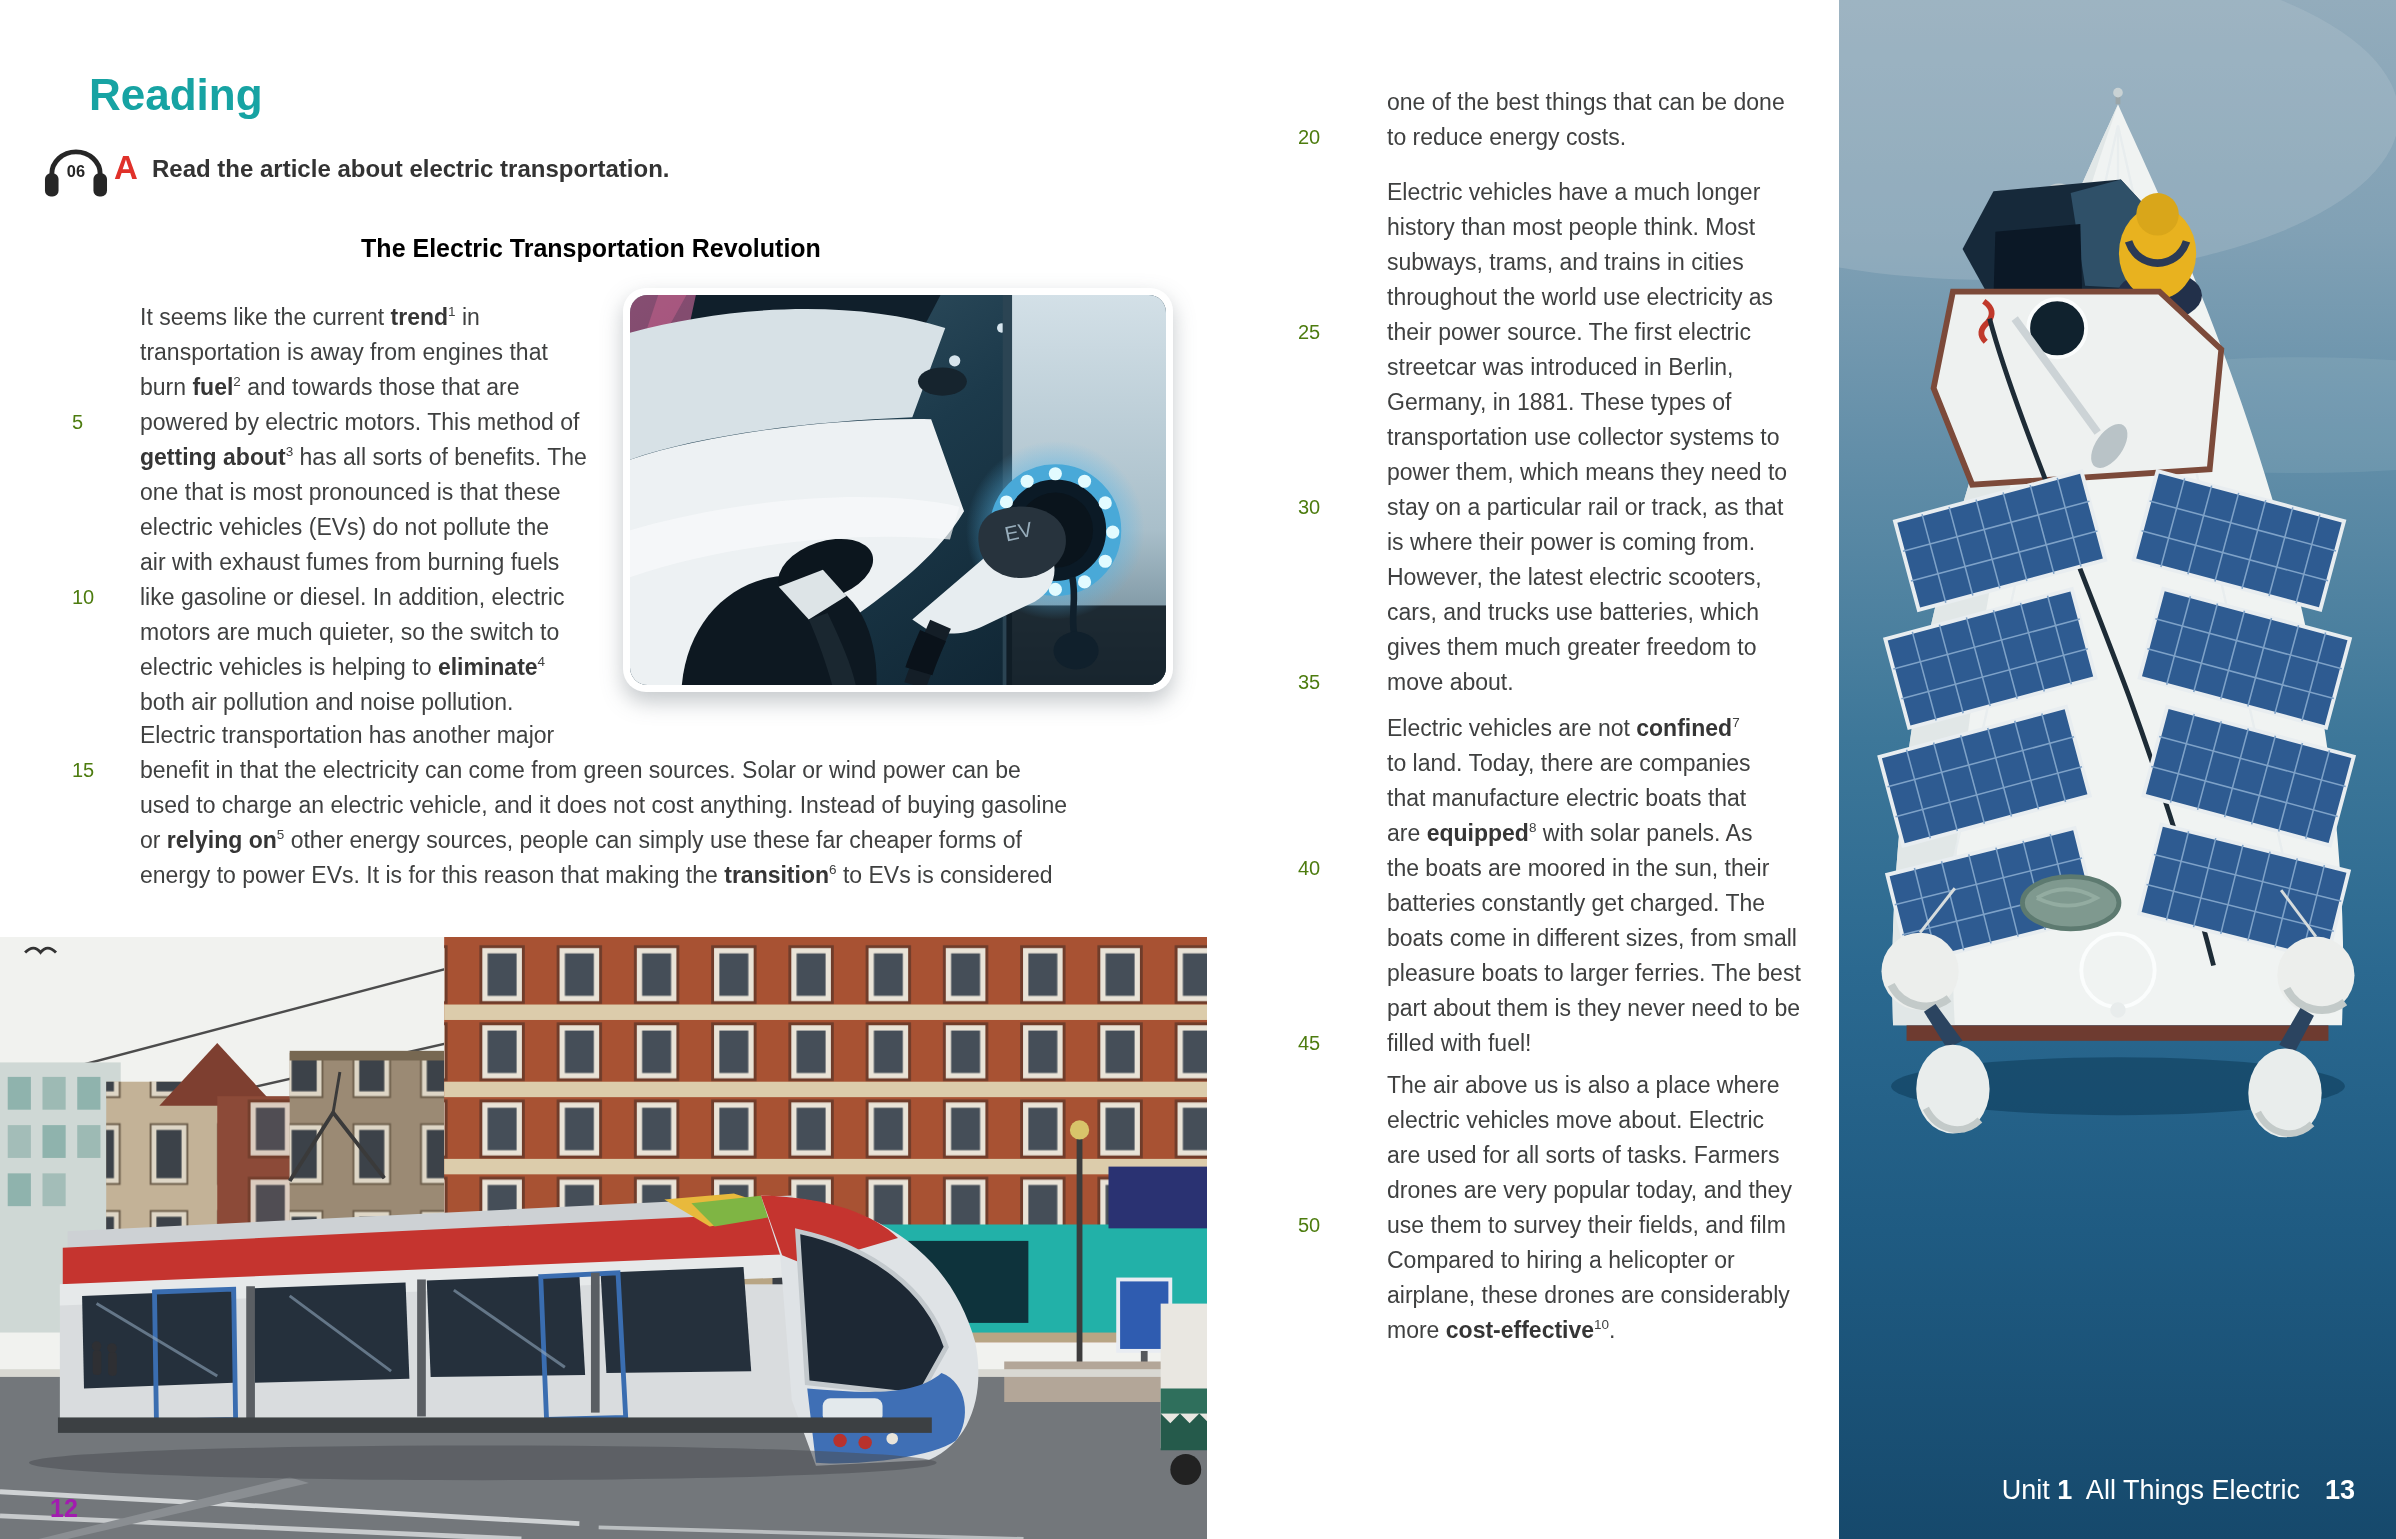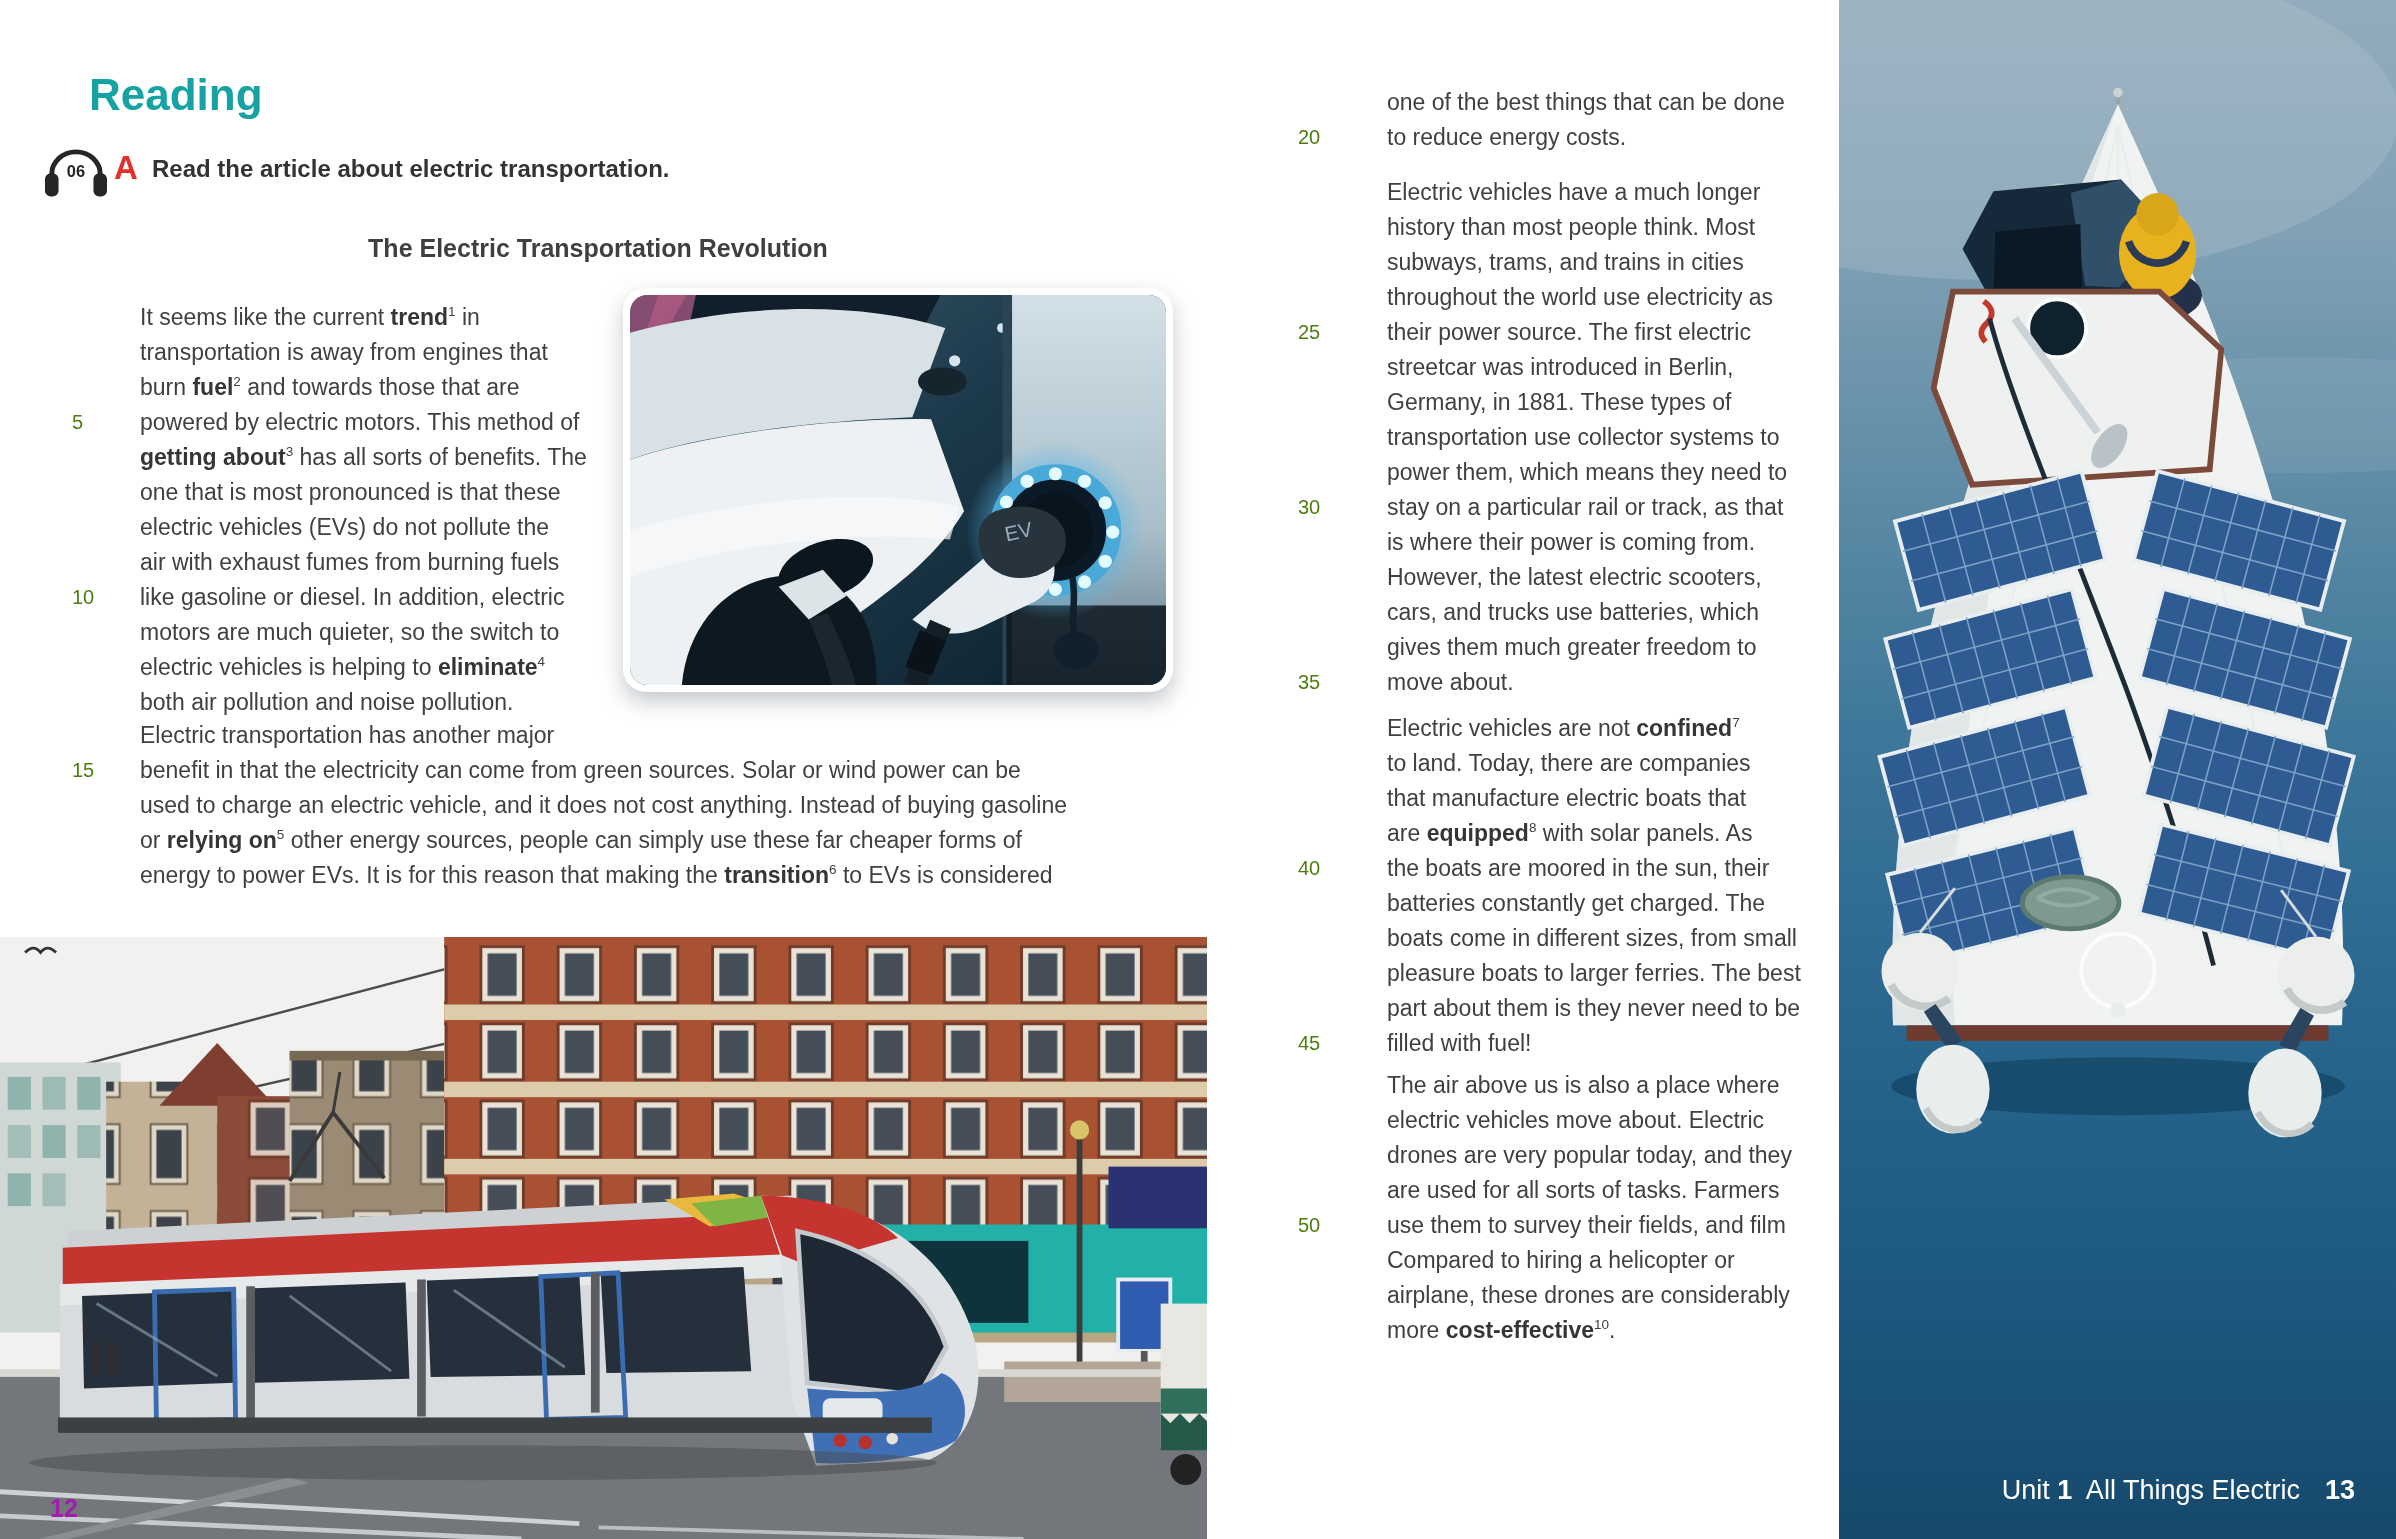--- a/index.html
+++ b/index.html
@@ -7,22 +7,22 @@
         font-family:"Liberation Sans", sans-serif;color:#3f4040;}
 
   
   .section-heading{position:absolute;left:89px;top:70px;font-size:44px;font-weight:700;color:#17a3a3;}
   .audio-row{position:absolute;left:44px;top:147px;height:54px;}
   .audio-icon{position:absolute;left:0;top:0;width:64px;height:54px;}
   .audio-badge{position:absolute;left:16.4px;top:15.4px;width:31px;text-align:center;
                font-size:16.4px;font-weight:700;color:#262626;letter-spacing:0;}
   .exercise-letter{position:absolute;left:70px;top:1.9px;font-size:33px;font-weight:700;color:#e0312a;}
   .instruction{position:absolute;left:108px;top:7.7px;font-size:24px;font-weight:700;color:#333333;white-space:pre;}
-  .article-title{position:absolute;left:144px;top:234px;width:908px;text-align:center;
-                 font-size:25px;font-weight:700;color:#404040;}
+  .article-title{position:absolute;left:137px;top:234px;width:908px;text-align:center;
+                 font-size:25px;font-weight:700;color:#000000;}
 
   
   .para{position:absolute;}
   .tline{position:relative;white-space:pre;font-size:23px;line-height:35px;color:#3f4040;}
   .tline b{font-weight:700;color:#353535;}
   .tline sup{font-size:13.5px;line-height:0;vertical-align:8.7px;}
   .lnum{position:absolute;left:-68px;top:0;width:54px;font-size:20px;color:#4d7c0f;}
   .rcol .lnum{left:-89px;}
 
   .p-left-1{left:140px;top:300px;width:463px;}
@@ -340,22 +340,22 @@
       <div class="tline"><span class="lnum">40</span><span>the boats are moored in the sun, their</span></div>
       <div class="tline"><span>batteries constantly get charged. The</span></div>
       <div class="tline"><span>boats come in different sizes, from small</span></div>
       <div class="tline"><span>pleasure boats to larger ferries. The best</span></div>
       <div class="tline"><span>part about them is they never need to be</span></div>
       <div class="tline"><span class="lnum">45</span><span>filled with fuel!</span></div>
     </div>
   <div class="para rcol p-right-4">
       <div class="tline"><span>The air above us is also a place where</span></div>
       <div class="tline"><span>electric vehicles move about. Electric</span></div>
+      <div class="tline"><span>are used for all sorts of tasks. Farmers</span></div>
       <div class="tline"><span>drones are very popular today, and they</span></div>
-      <div class="tline"><span>are used for all sorts of tasks. Farmers</span></div>
       <div class="tline"><span class="lnum">50</span><span>use them to survey their fields, and film</span></div>
       <div class="tline"><span>Compared to hiring a helicopter or</span></div>
       <div class="tline"><span>airplane, these drones are considerably</span></div>
       <div class="tline"><span>more </span><b>cost-effective</b><sup>10</sup><span>.</span></div>
     </div>
 
   <div class="boat-photo">
     <svg viewBox="0 0 577 1594" preserveAspectRatio="none">
       <defs>
         <linearGradient id="water" x1="0" y1="0" x2="0" y2="1">

